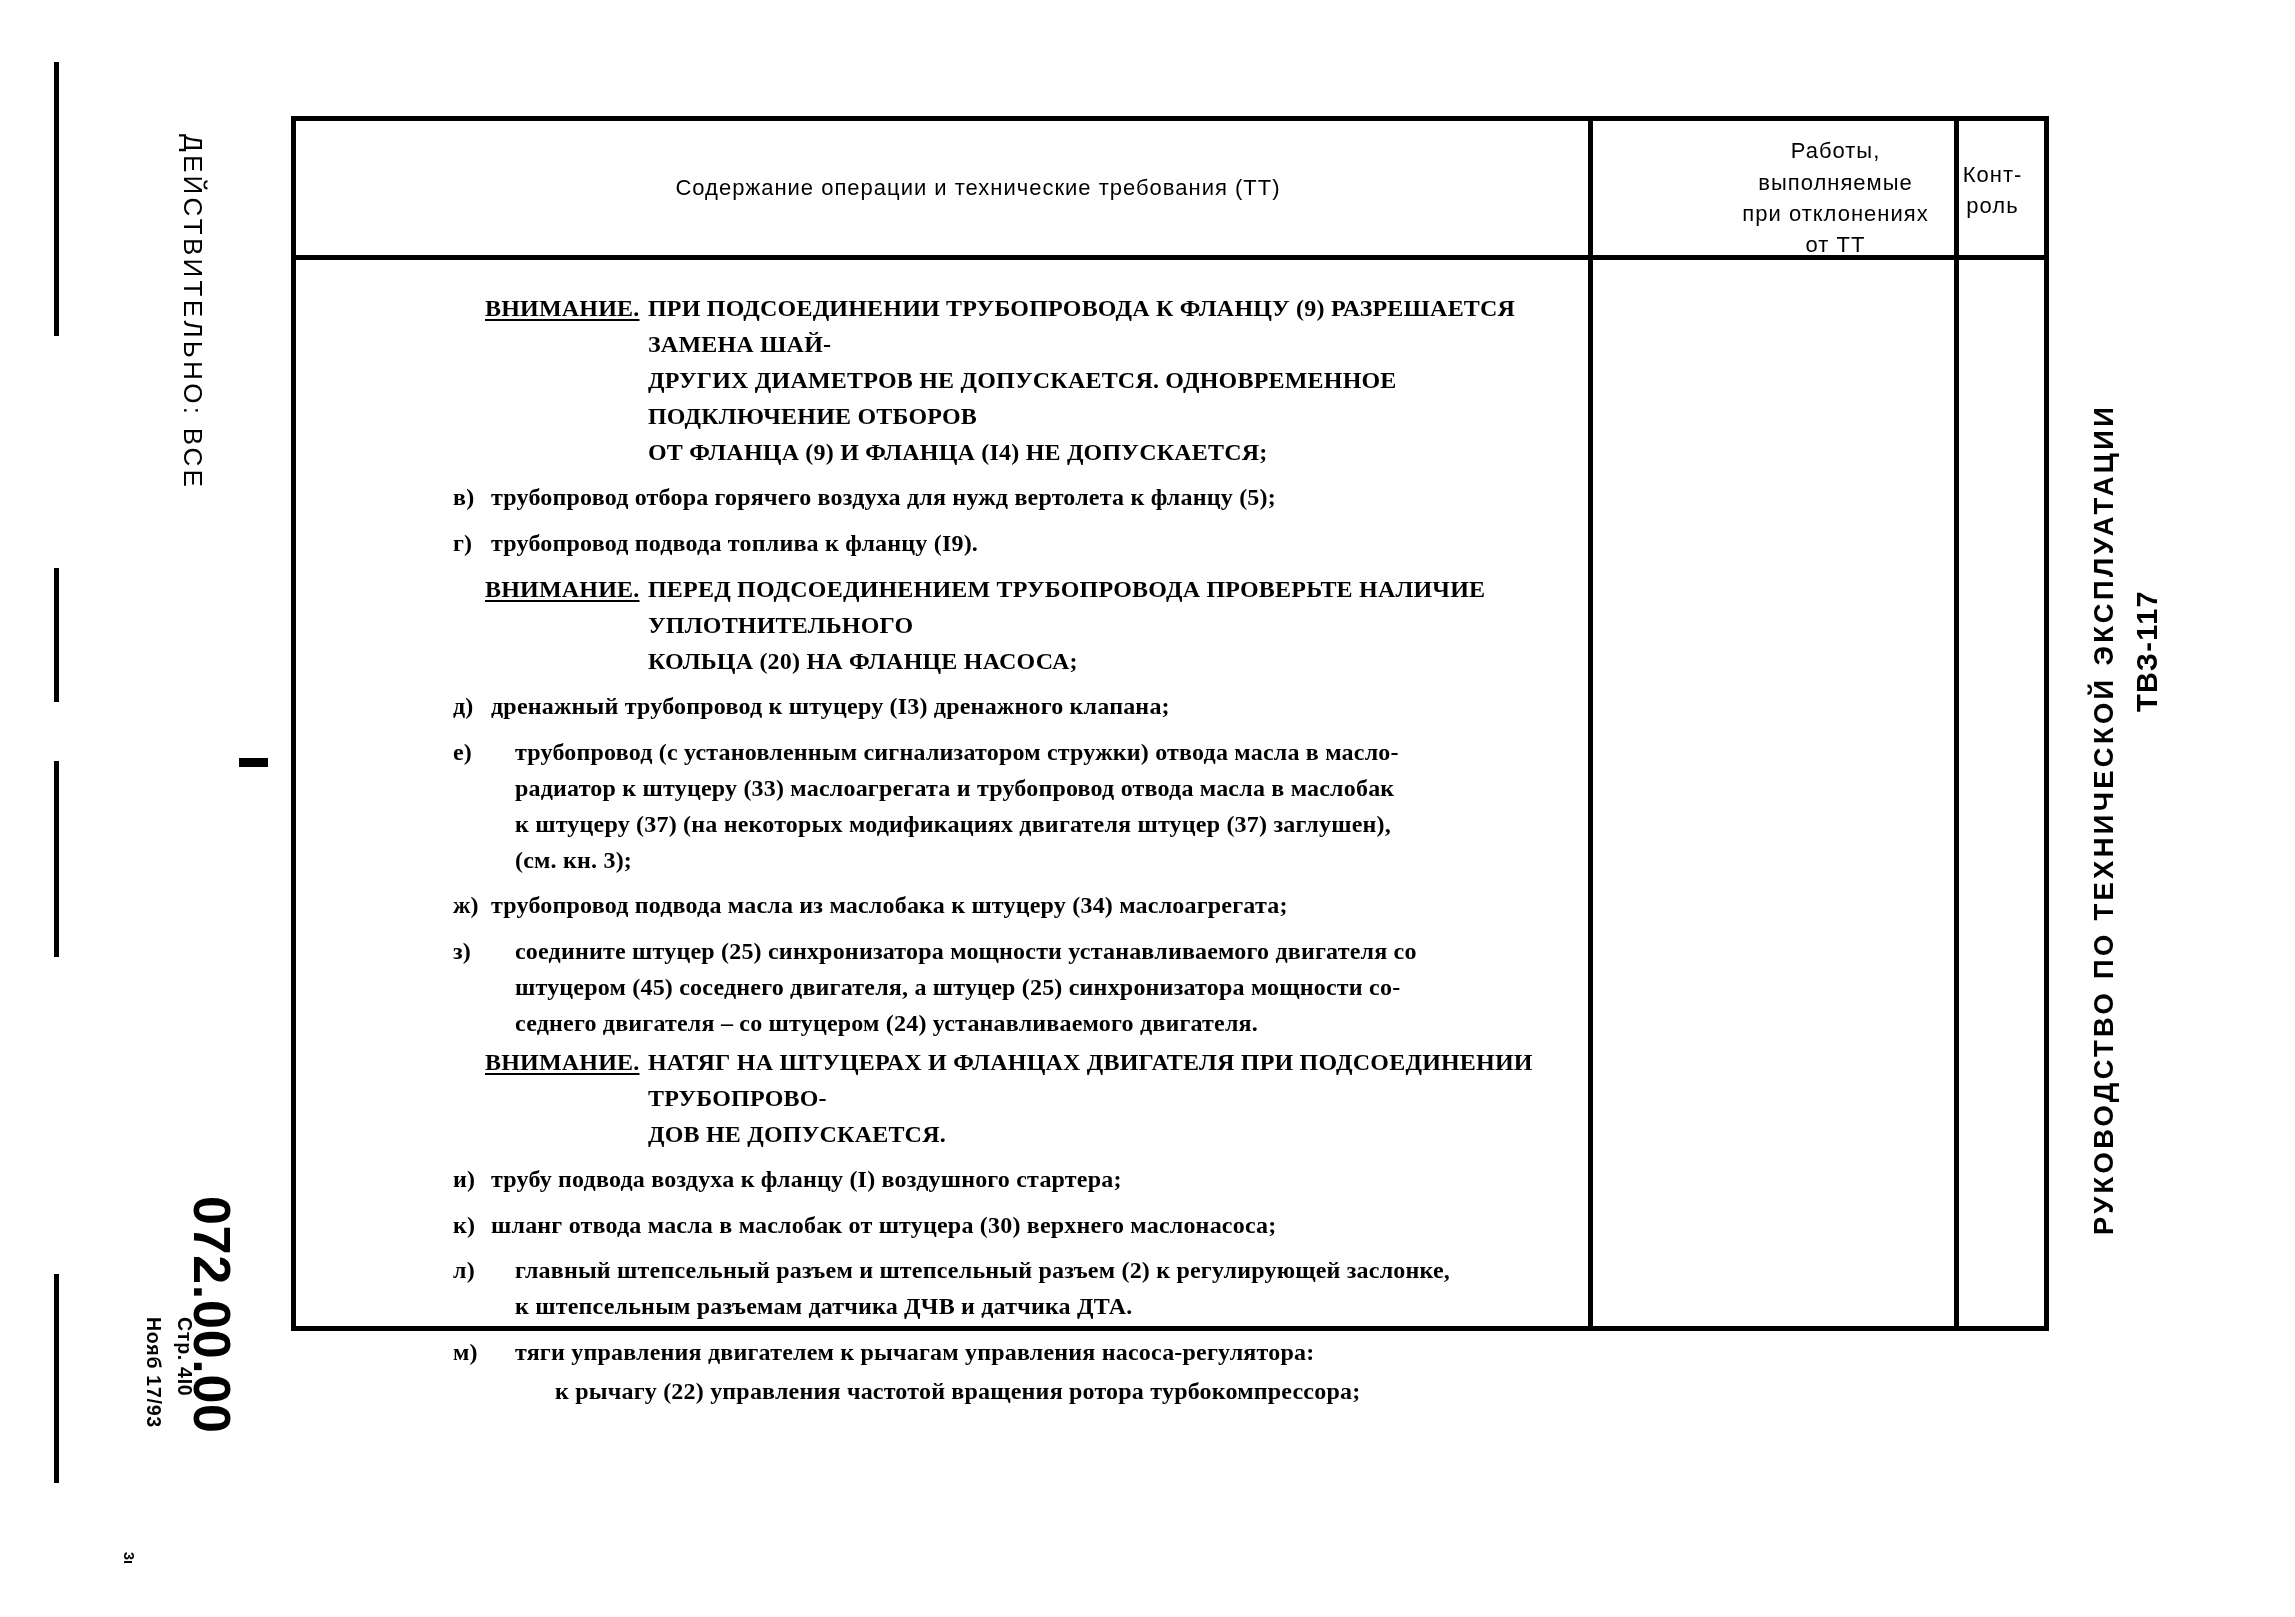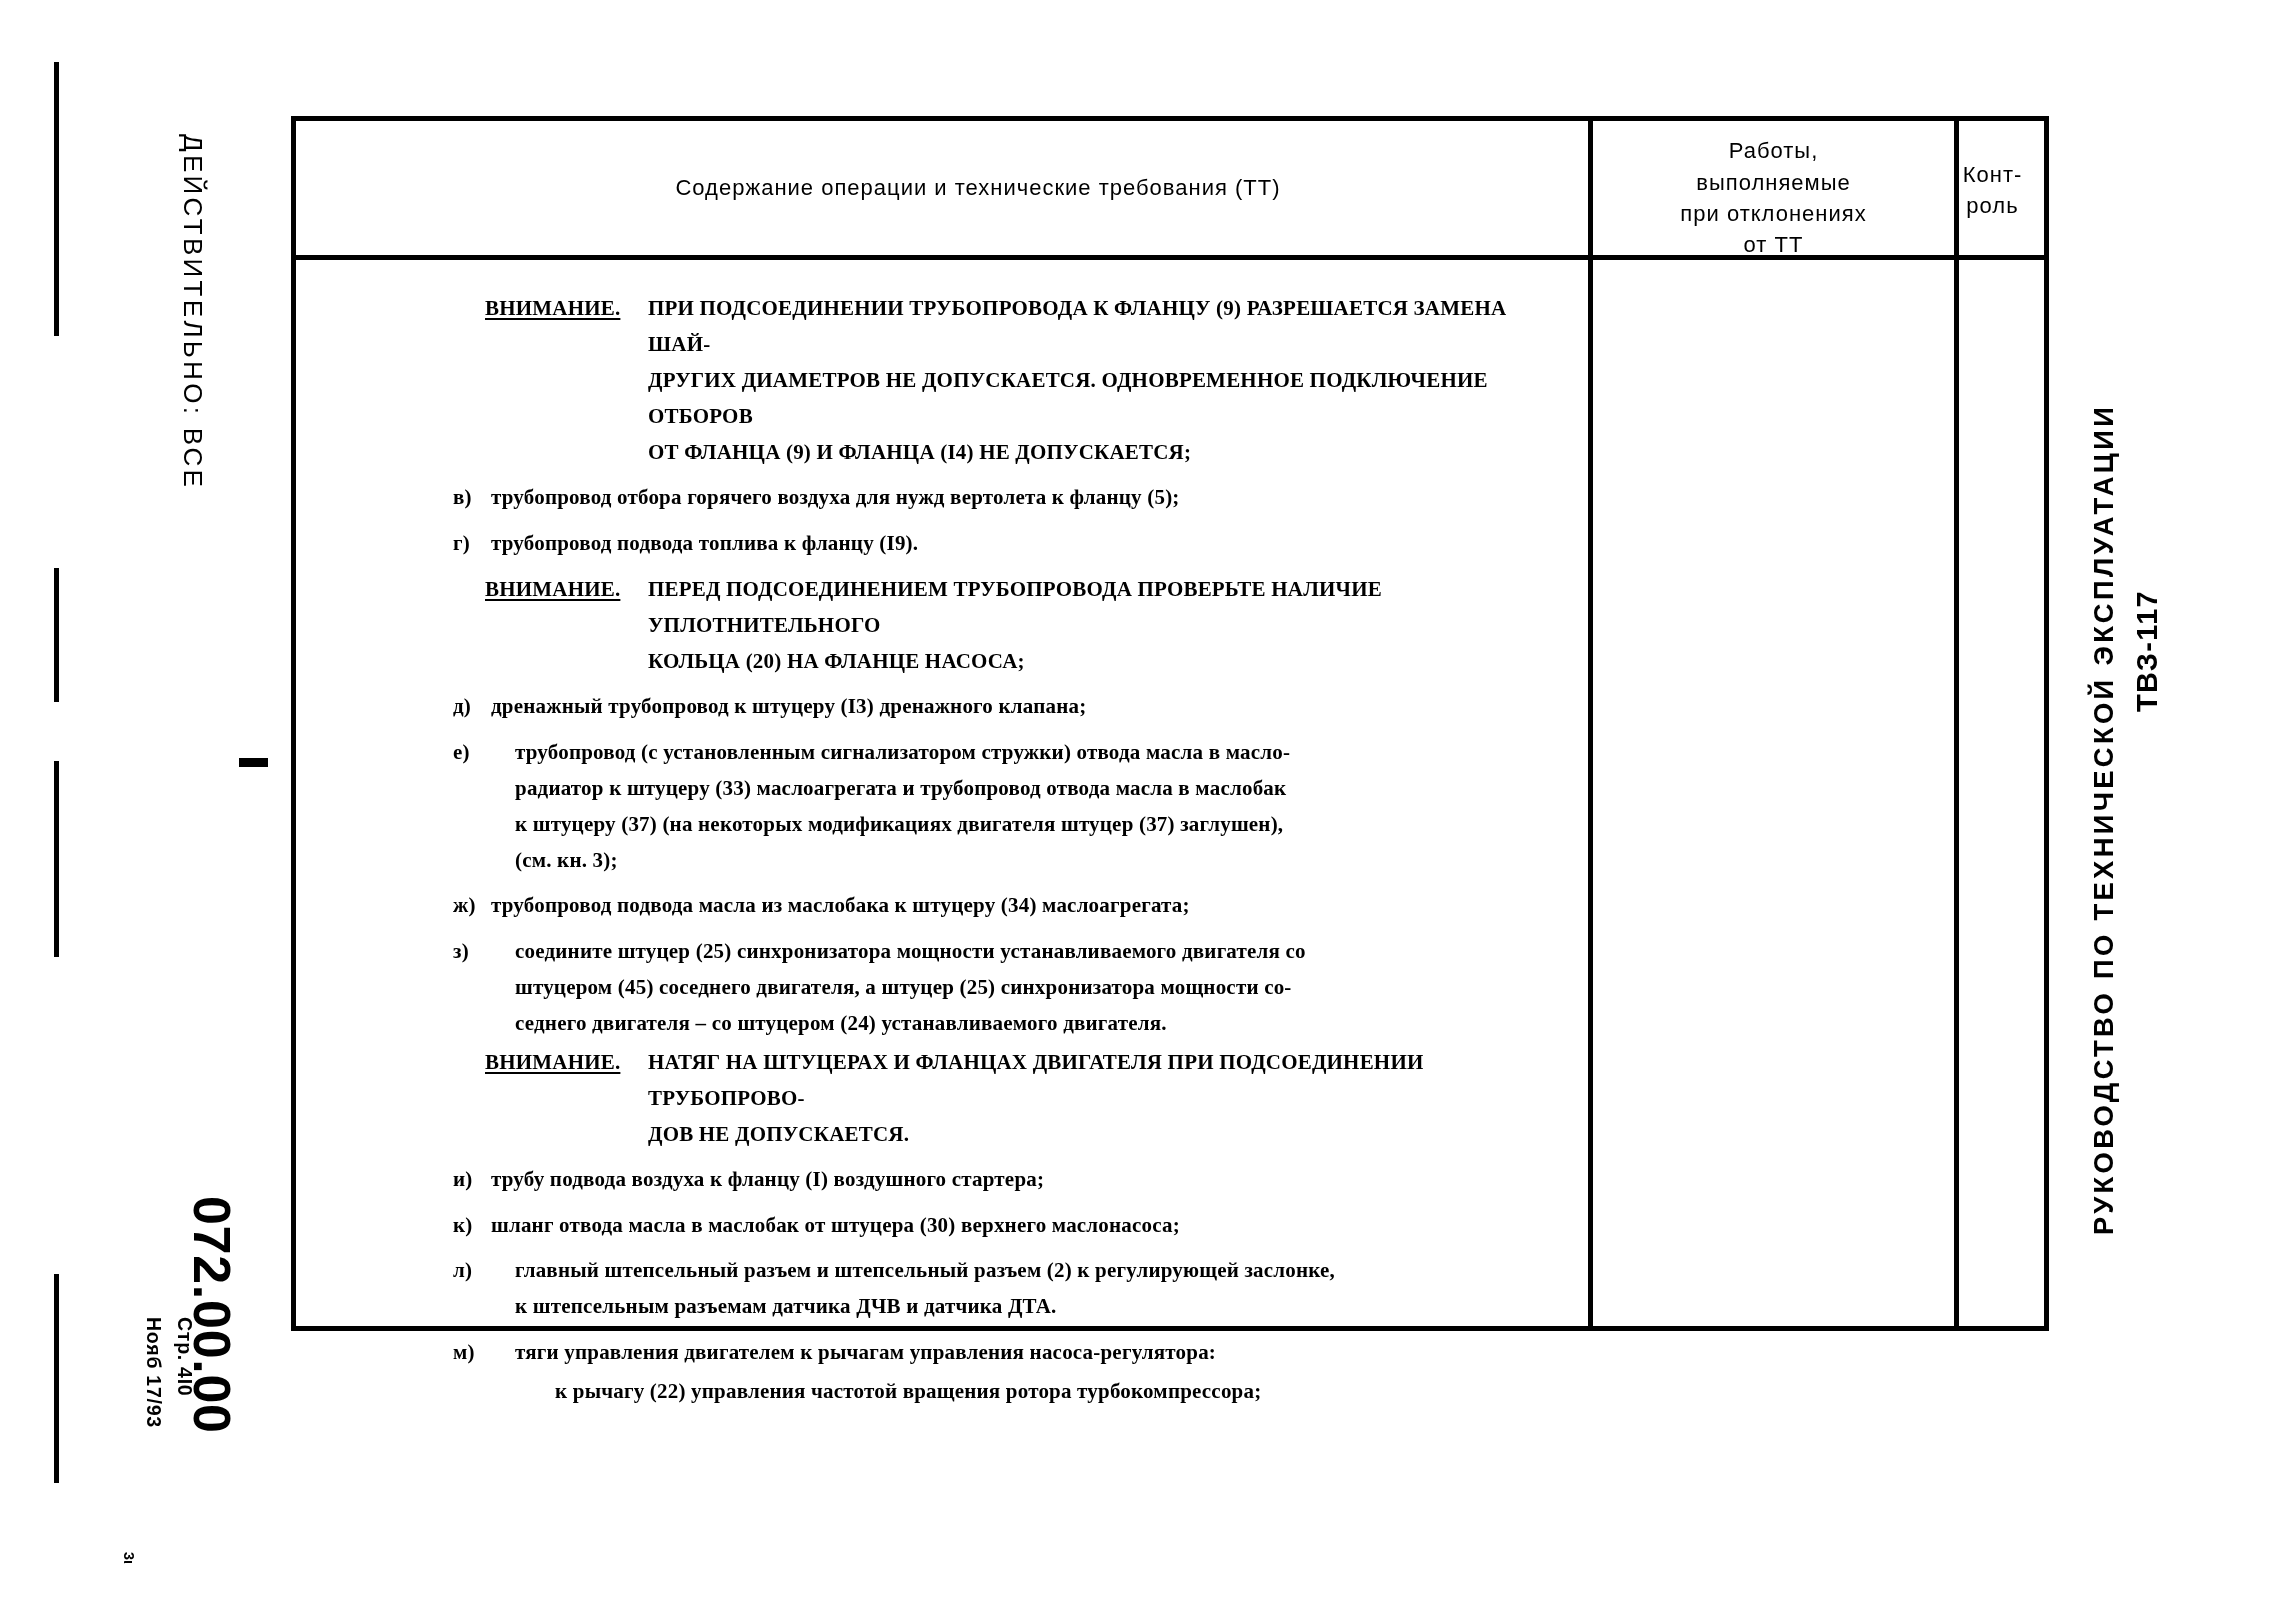--- a/index.html
+++ b/index.html
@@ -145,21 +145,21 @@
     line-height: 1.42;
     letter-spacing: 1px;
   }
   #th-content {
     left: 0;
     width: 1292px;
     top: 51px;
     margin-left: 36px;
   }
   #th-deviation {
-    left: 1297px;
+    left: 1359px;
     width: 361px;
     top: 14.4px;
   }
   #th-control {
     left: 1663px;
     width: 67px;
     top: 38px;
   }
 
   
@@ -167,21 +167,21 @@
     position: absolute;
     left: 0;
     top: 139px;
     width: 1292px;
     padding: 27.4px 0 0 0;
     box-sizing: border-box;
   }
   .blk {
     color: #000;
     font-family: "Liberation Serif", serif;
-    font-size: 21px;
+    font-size: 24px;
     font-weight: bold;
     line-height: 36px;
     letter-spacing: 0.2px;
   }
   
   .item {
     position: relative;
     margin: 0 0 9.8px 0;
     padding-left: 38px;
     margin-left: 157px;

